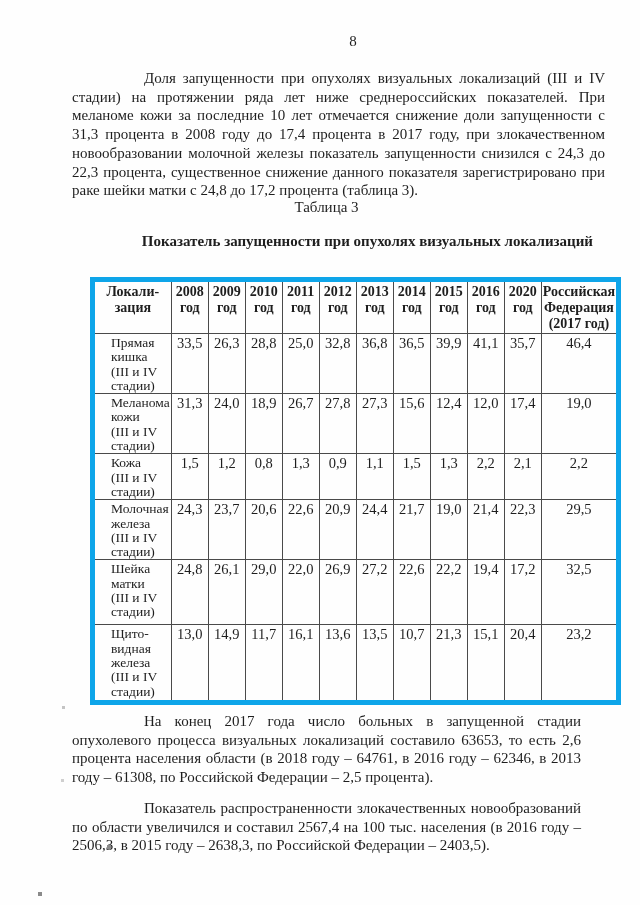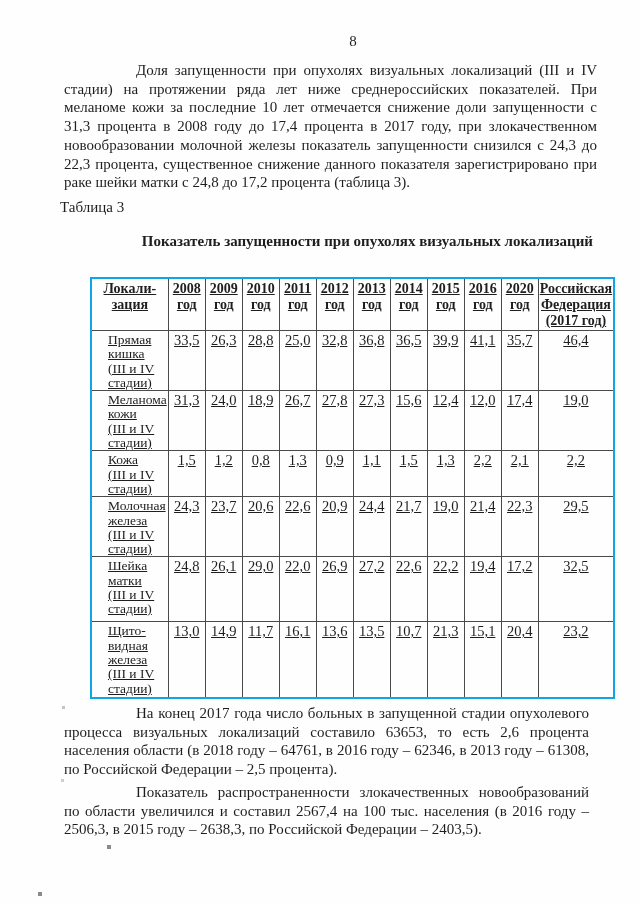--- a/index.html
+++ b/index.html
@@ -12,31 +12,31 @@
     color: #1e1e1e;
     overflow: hidden;
   }
   .page-number {
     position: absolute;
     top: 33px; left: 60px; width: 586px;
     text-align: center;
     font-size: 15px;
   }
   .par {
-    margin: 4px;
+    margin: 12px;
     font-size: 15px;
     line-height: 18.7px;
     text-align: justify;
     text-indent: 72px;
   }
   #p1 { position: absolute; top: 57px; left: 60px; width: 533px; }
   .table-label {
     position: absolute;
     top: 199px; left: 60px; width: 533px;
-    text-align: left;
+    text-align: center;
     font-size: 15px;
   }
   .table-title {
     position: absolute;
     top: 231px; left: 60px; width: 533px;
     text-align: right;
     font-weight: bold;
     font-size: 15px;
     line-height: 21.5px;
   }
@@ -46,21 +46,21 @@
     border-collapse: collapse;
     table-layout: fixed;
   }
   .data-table th, .data-table td {
     border: 1px solid #4a4a4a;
     vertical-align: top;
     white-space: pre-line;
     overflow: hidden;
     padding: 2px 1px 0 1px;
   }
-  .data-table { border: 2px solid #0ea5e9; text-decoration: underline; }
+  .data-table { border: 5px solid #0ea5e9; }
   .data-table th {
     font-weight: bold;
     font-size: 14px;
     line-height: 16px;
     text-align: center;
     height: 49px;
   }
   .data-table td.val {
     font-size: 14.5px;
     line-height: 15px;

